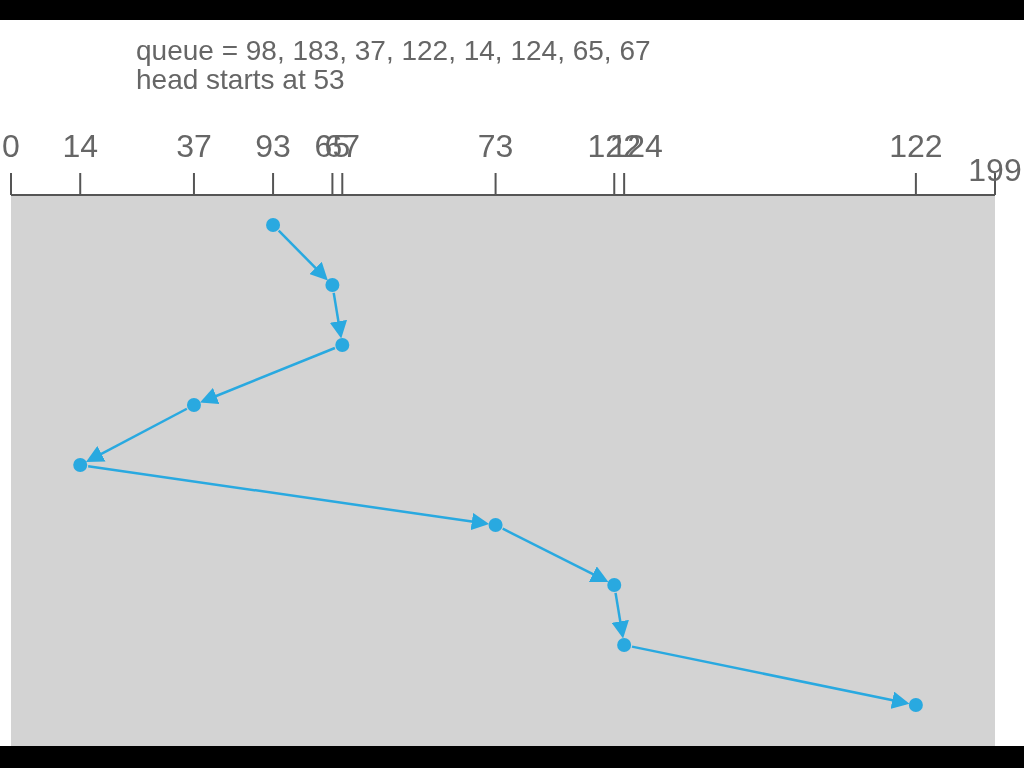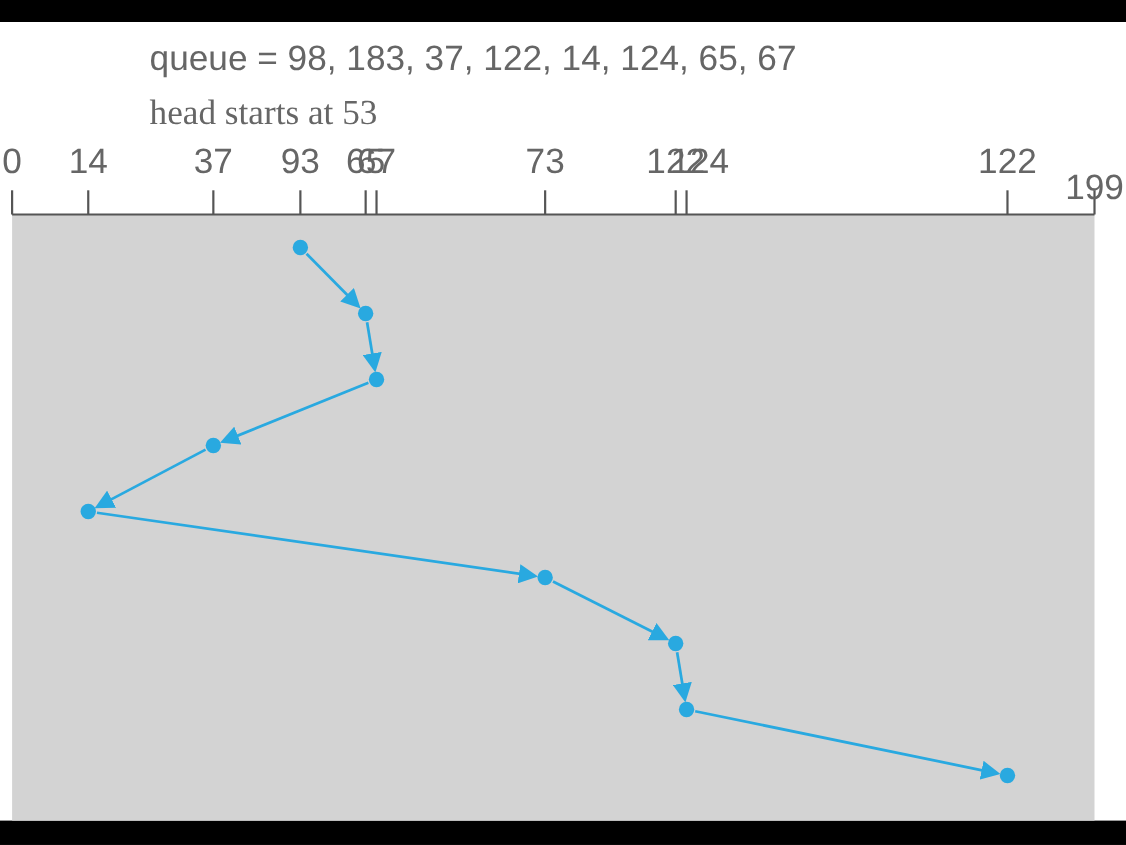--- a/index.html
+++ b/index.html
@@ -9,21 +9,21 @@
     height: 768px;
     background: #000;
     font-family: "Helvetica Neue", Helvetica, Arial, sans-serif;
   }
   .panel {
     position: absolute;
     background: #fff;
   }
   .info-text {
     position: absolute;
-    font-size: 32px;
+    font-size: 28px;
     color: #666;
     font-weight: 400;
     white-space: nowrap;
   }
   .plot-area {
     position: absolute;
     background: #d3d3d3;
   }
   .tick-label {
     position: absolute;
@@ -32,21 +32,21 @@
     transform: translateX(-50%);
   }
   svg { position: absolute; }
 </style>
 </head>
 <body>
 
 <div class="panel" style="left: 0px; top: 20px; width: 1024px; height: 726px;"></div>
 
 <div class="info-text" style="left: 136px; top: 35px;">queue = 98, 183, 37, 122, 14, 124, 65, 67</div>
-<div class="info-text" style="left: 136px; top: 84px; font-family: Liberation Serif, serif;">head starts at 53</div>
+<div class="info-text" style="left: 136px; top: 64px;">head starts at 53</div>
 
 <div class="plot-area" style="left: 11px; top: 195px; width: 984px; height: 551px;"></div>
 
 <svg id="axis-svg" width="1024" height="768" style="left: 0px; top: 0px;">
     <line x1="11" y1="195" x2="995" y2="195" stroke="#555" stroke-width="2"></line>
     <line x1="11" y1="173" x2="11" y2="195" stroke="#555" stroke-width="2"></line>
     <line x1="80.22613065326634" y1="173" x2="80.22613065326634" y2="195" stroke="#555" stroke-width="2"></line>
     <line x1="193.95477386934672" y1="173" x2="193.95477386934672" y2="195" stroke="#555" stroke-width="2"></line>
     <line x1="273.07035175879395" y1="173" x2="273.07035175879395" y2="195" stroke="#555" stroke-width="2"></line>
     <line x1="332.4070351758794" y1="173" x2="332.4070351758794" y2="195" stroke="#555" stroke-width="2"></line>

